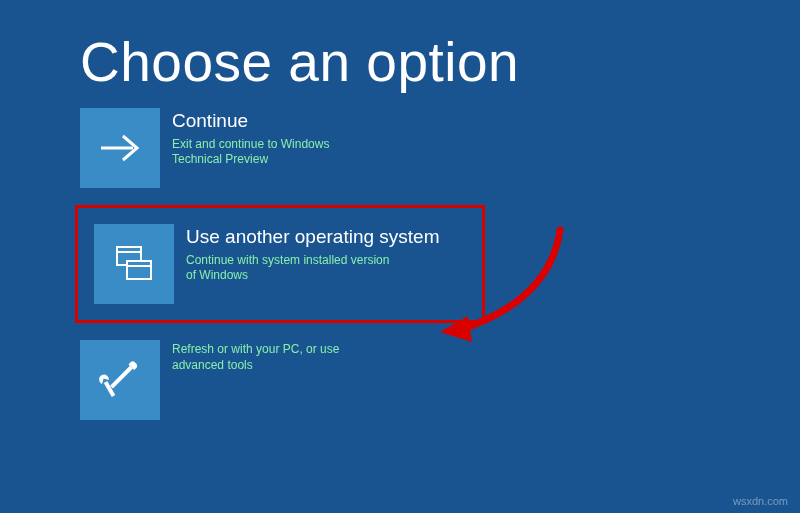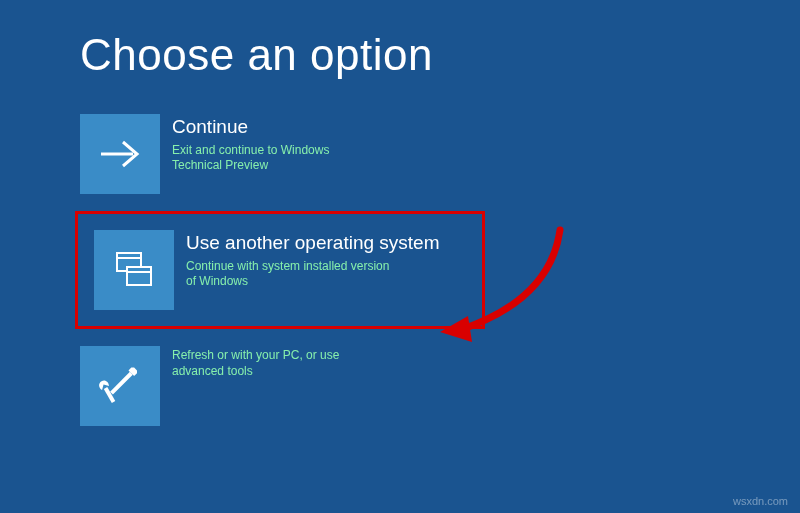--- a/index.html
+++ b/index.html
@@ -13,23 +13,23 @@
       background: #1a5490;
       font-family: "Segoe UI", Arial, sans-serif;
       color: #ffffff;
       position: relative;
       overflow: hidden;
     }
     .container {
       padding: 30px 80px;
     }
     .page-title {
-      font-size: 44px;
+      font-size: 55px;
       font-weight: 300;
-      margin-bottom: 34px;
+      margin-bottom: 14px;
       letter-spacing: 0.5px;
     }
     .option-tile {
       display: flex;
       align-items: flex-start;
       width: 300px;
       cursor: pointer;
     }
     .option-tile.highlighted {
       border: 3px solid #d90000;

